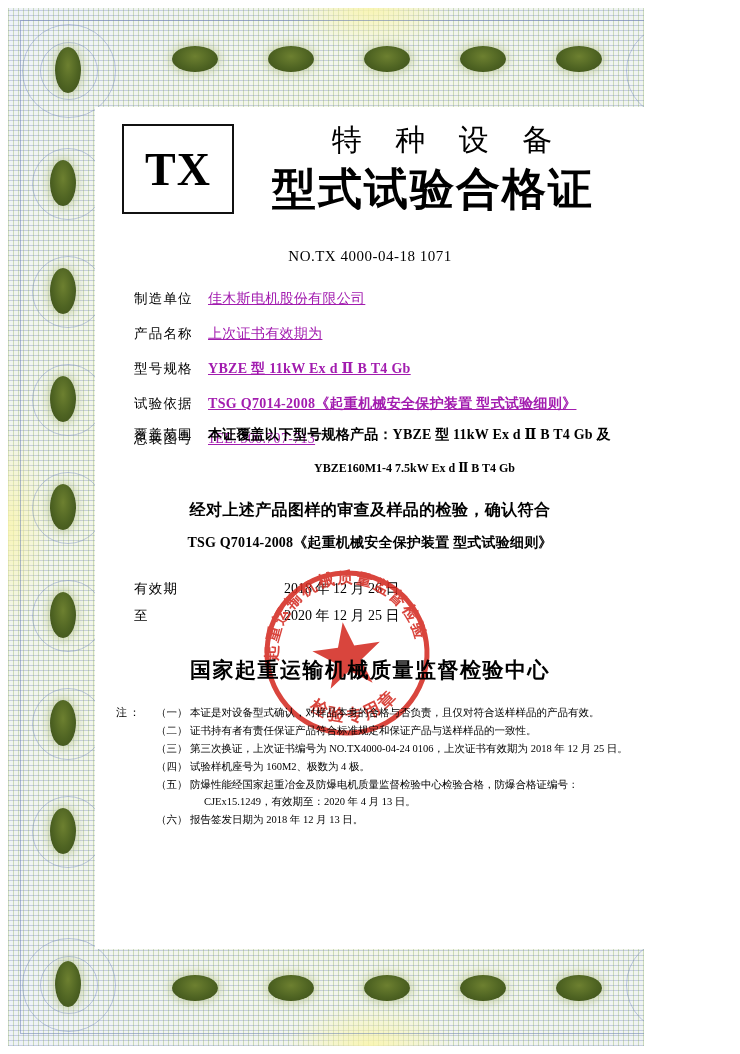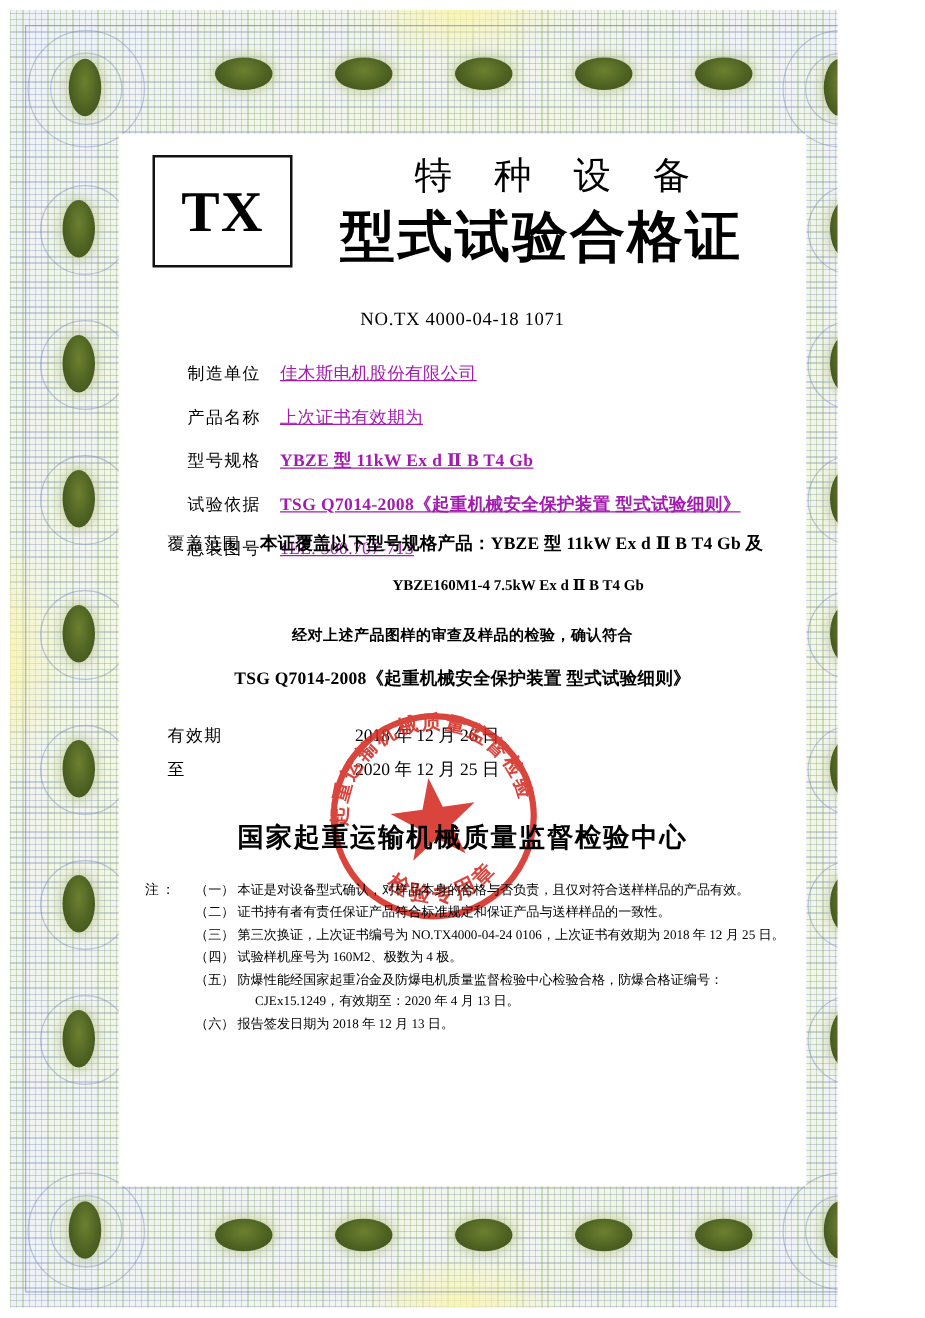--- a/index.html
+++ b/index.html
@@ -13,21 +13,20 @@
     font-family: "Liberation Serif", "DejaVu Serif", serif;
     overflow: hidden;
   }
 
   .page {
     position: relative;
     width: 644px;
     height: 1054px;
     background: #ffffff;
     overflow: hidden;
-    padding-left: 26px;
   }
 
   
   .border-outer {
     position: absolute;
     left: 8px;
     top: 8px;
     width: 724px;
     height: 1038px;
     box-sizing: border-box;
@@ -156,21 +155,20 @@
   }
   .row .label {
     width: 112px;
     padding-left: 38px;
     box-sizing: border-box;
     font-size: 13.5px;
     letter-spacing: 1.2px;
     color: #000;
     white-space: nowrap;
     flex: none;
-    margin-left: 16px;
   }
   .row .value {
     font-size: 14px;
     color: #a21caf;
     letter-spacing: 0.3px;
     text-decoration: underline;
   }
   .row .value.bold {
     font-weight: 700;
   }
@@ -204,21 +202,21 @@
     padding-left: 218px;
     font-size: 12px;
     font-weight: 700;
   }
   .stmt1 {
     position: absolute;
     left: 0;
     top: 392px;
     width: 548px;
     text-align: center;
-    font-size: 12px;
+    font-size: 16px;
     font-weight: 700;
     letter-spacing: 0.4px;
   }
   .stmt2 {
     position: absolute;
     left: 0;
     top: 426px;
     width: 548px;
     text-align: center;
     font-size: 14px;

